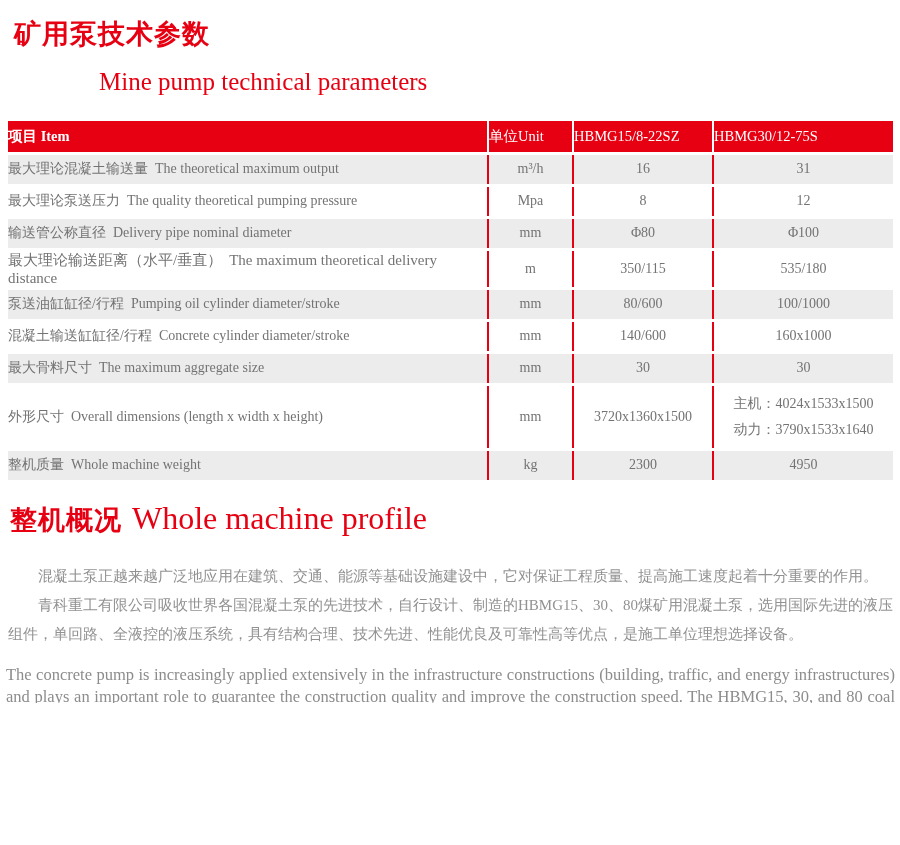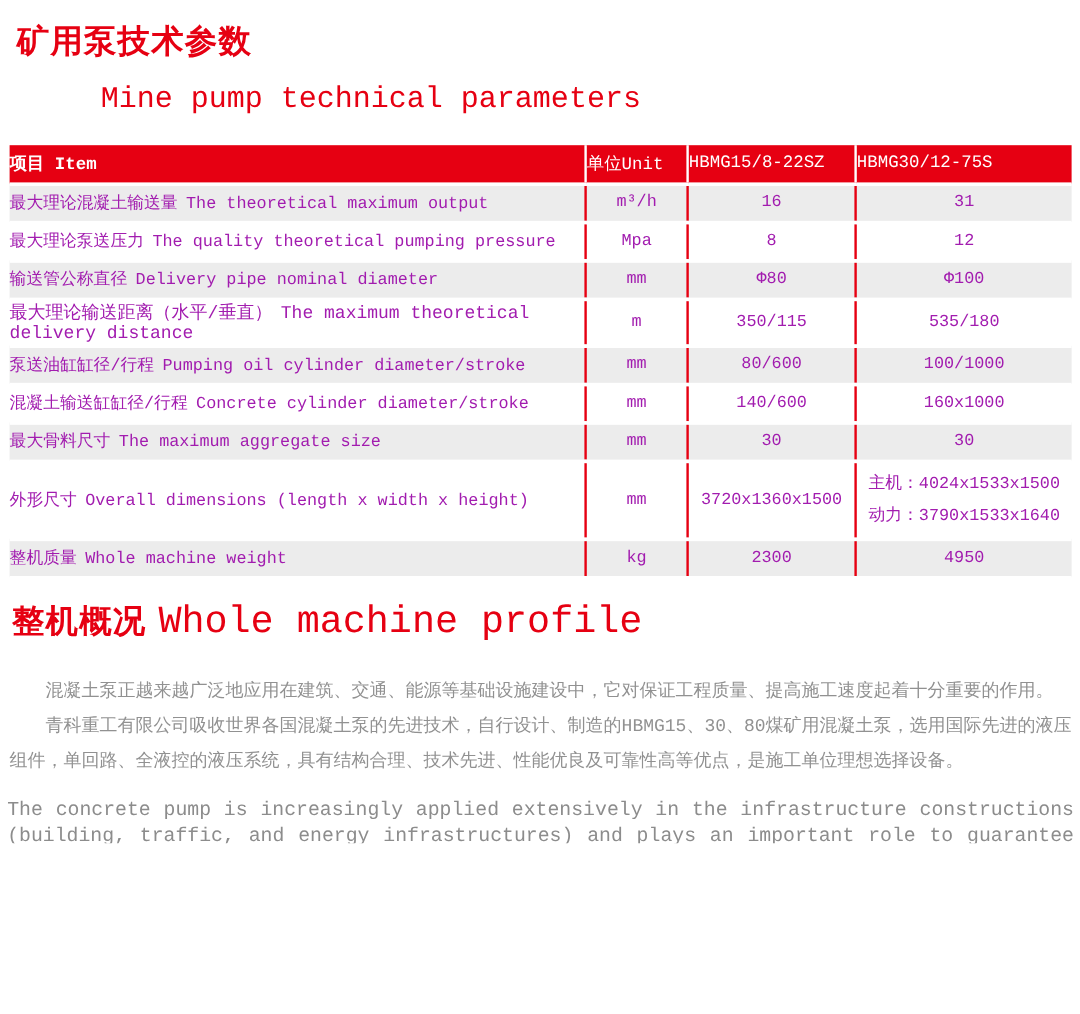--- a/index.html
+++ b/index.html
@@ -1,41 +1,41 @@
 <!DOCTYPE html>
 <html><head>
 <meta charset="utf-8">
 <style>
   * { margin:0; padding:0; box-sizing:border-box; }
   html,body { background:#fff; }
   .page {
     position:relative;
     width:900px; height:703px;
     background:#fff;
-    font-family:Liberation Mono, monospace;
+    font-family:Liberation Serif, serif;
     overflow:hidden;
   }
   .main-title {
     position:absolute; left:14px; top:16px;
     font-size:27px; font-weight:600; color:#e60012;
     letter-spacing:1px;
   }
   .sub-title {
-    position:absolute; left:84px; top:68px;
+    position:absolute; left:99px; top:68px;
     font-size:25px; font-weight:400; color:#e60012;text-align:center;
   }
   table.spec {
     position:absolute; left:8px; top:121px;
     width:885px;
     border-collapse:collapse; table-layout:fixed;
   }
   table.spec td, table.spec th {
     border-bottom:3px solid #fff;
     font-weight:normal;
-    font-size:14px; color:#a21caf;
+    font-size:14px; color:#737373;
     height:32px; padding:0;
     vertical-align:middle;
   }
   table.spec thead th {
     background:#e60012; color:#fff;
     font-size:14.5px; height:32px;
     text-align:left;
   }
   table.spec thead th.c-item { text-align:left; padding-left:0; font-weight:bold; }
   table.spec thead th.bl-white { border-left:2px solid #fff; }

